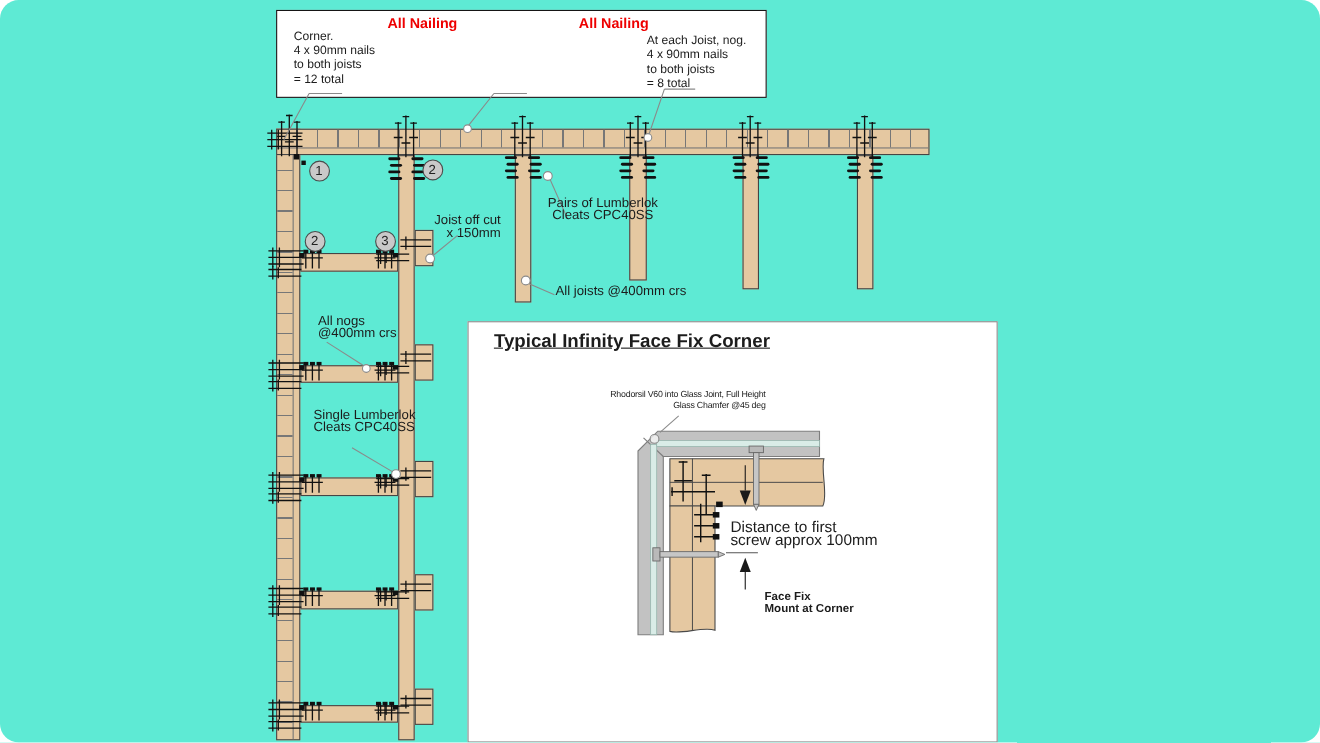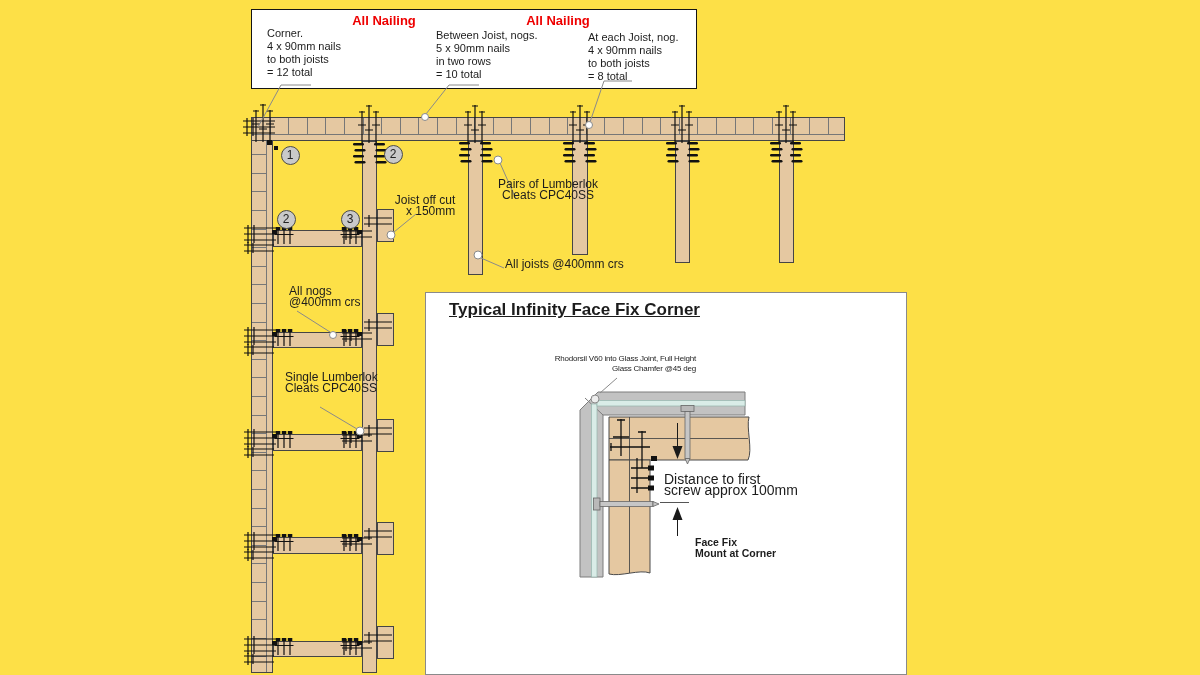--- a/index.html
+++ b/index.html
@@ -1,17 +1,17 @@
 <!DOCTYPE html>
 <html><head>
 <meta charset="utf-8">
 <style>
   html,body{margin:0;padding:0;background:#fff;}
-  #page{position:relative;width:1200px;height:675px;background:#fde047;overflow:hidden;
-        font-family:"Liberation Sans","DejaVu Sans",sans-serif;color:#1c1c1c;}
+  #page{position:relative;width:1200px;height:675px;background:#5eead4;overflow:hidden;
+        font-family:"Liberation Sans","DejaVu Sans",sans-serif;color:#1c1c1c;border-radius:17px;}
   .abs{position:absolute;}
   .lbl{position:absolute;white-space:pre-line;line-height:11px;font-size:12px;color:#1c1c1c;}
   .note{position:absolute;white-space:pre-line;font-size:11px;line-height:13px;color:#1c1c1c;}
   .heading{position:absolute;font-weight:bold;font-size:13px;color:#ee0000;transform:translateX(-50%);}
   .box{position:absolute;background:#ffffff;}
   #annotation-box{left:251px;top:9px;width:444px;height:78px;border:1.6px solid #151515;}
   #detail-box{left:425px;top:292px;width:480px;height:381px;border:1.2px solid #8a8a8a;}
   .timber{position:absolute;background:#e5c8a1;border:1px solid #454545;box-sizing:border-box;}
   #top-beam{left:251px;top:117px;width:594px;height:24px;}
   #top-beam .seg{position:absolute;left:0;top:0;right:0;height:16px;border-bottom:1px solid #777;
@@ -234,24 +234,20 @@
       </g>
     </g>
   </svg>
 
   <div class="heading z4" style="left:384px;top:13px">All Nailing</div>
   <div class="heading z4" style="left:558px;top:13px">All Nailing</div>
   <div class="note z4" style="left:267px;top:27px">Corner.
 4 x 90mm nails
 to both joists
 = 12 total</div>
-  <div class="note z4" style="left:436px;top:29px">Between Joist, nogs.
-5 x 90mm nails
-in two rows
-= 10 total</div>
   <div class="note z4" style="left:588px;top:31px">At each Joist, nog.
 4 x 90mm nails
 to both joists
 = 8 total</div>
 
   <div class="callout z4" style="left:280.5px;top:145.5px">1</div>
   <div class="callout z4" style="left:383.5px;top:144.5px">2</div>
   <div class="callout z4" style="left:276.5px;top:209.5px">2</div>
   <div class="callout z4" style="left:340.5px;top:209.5px">3</div>
 

